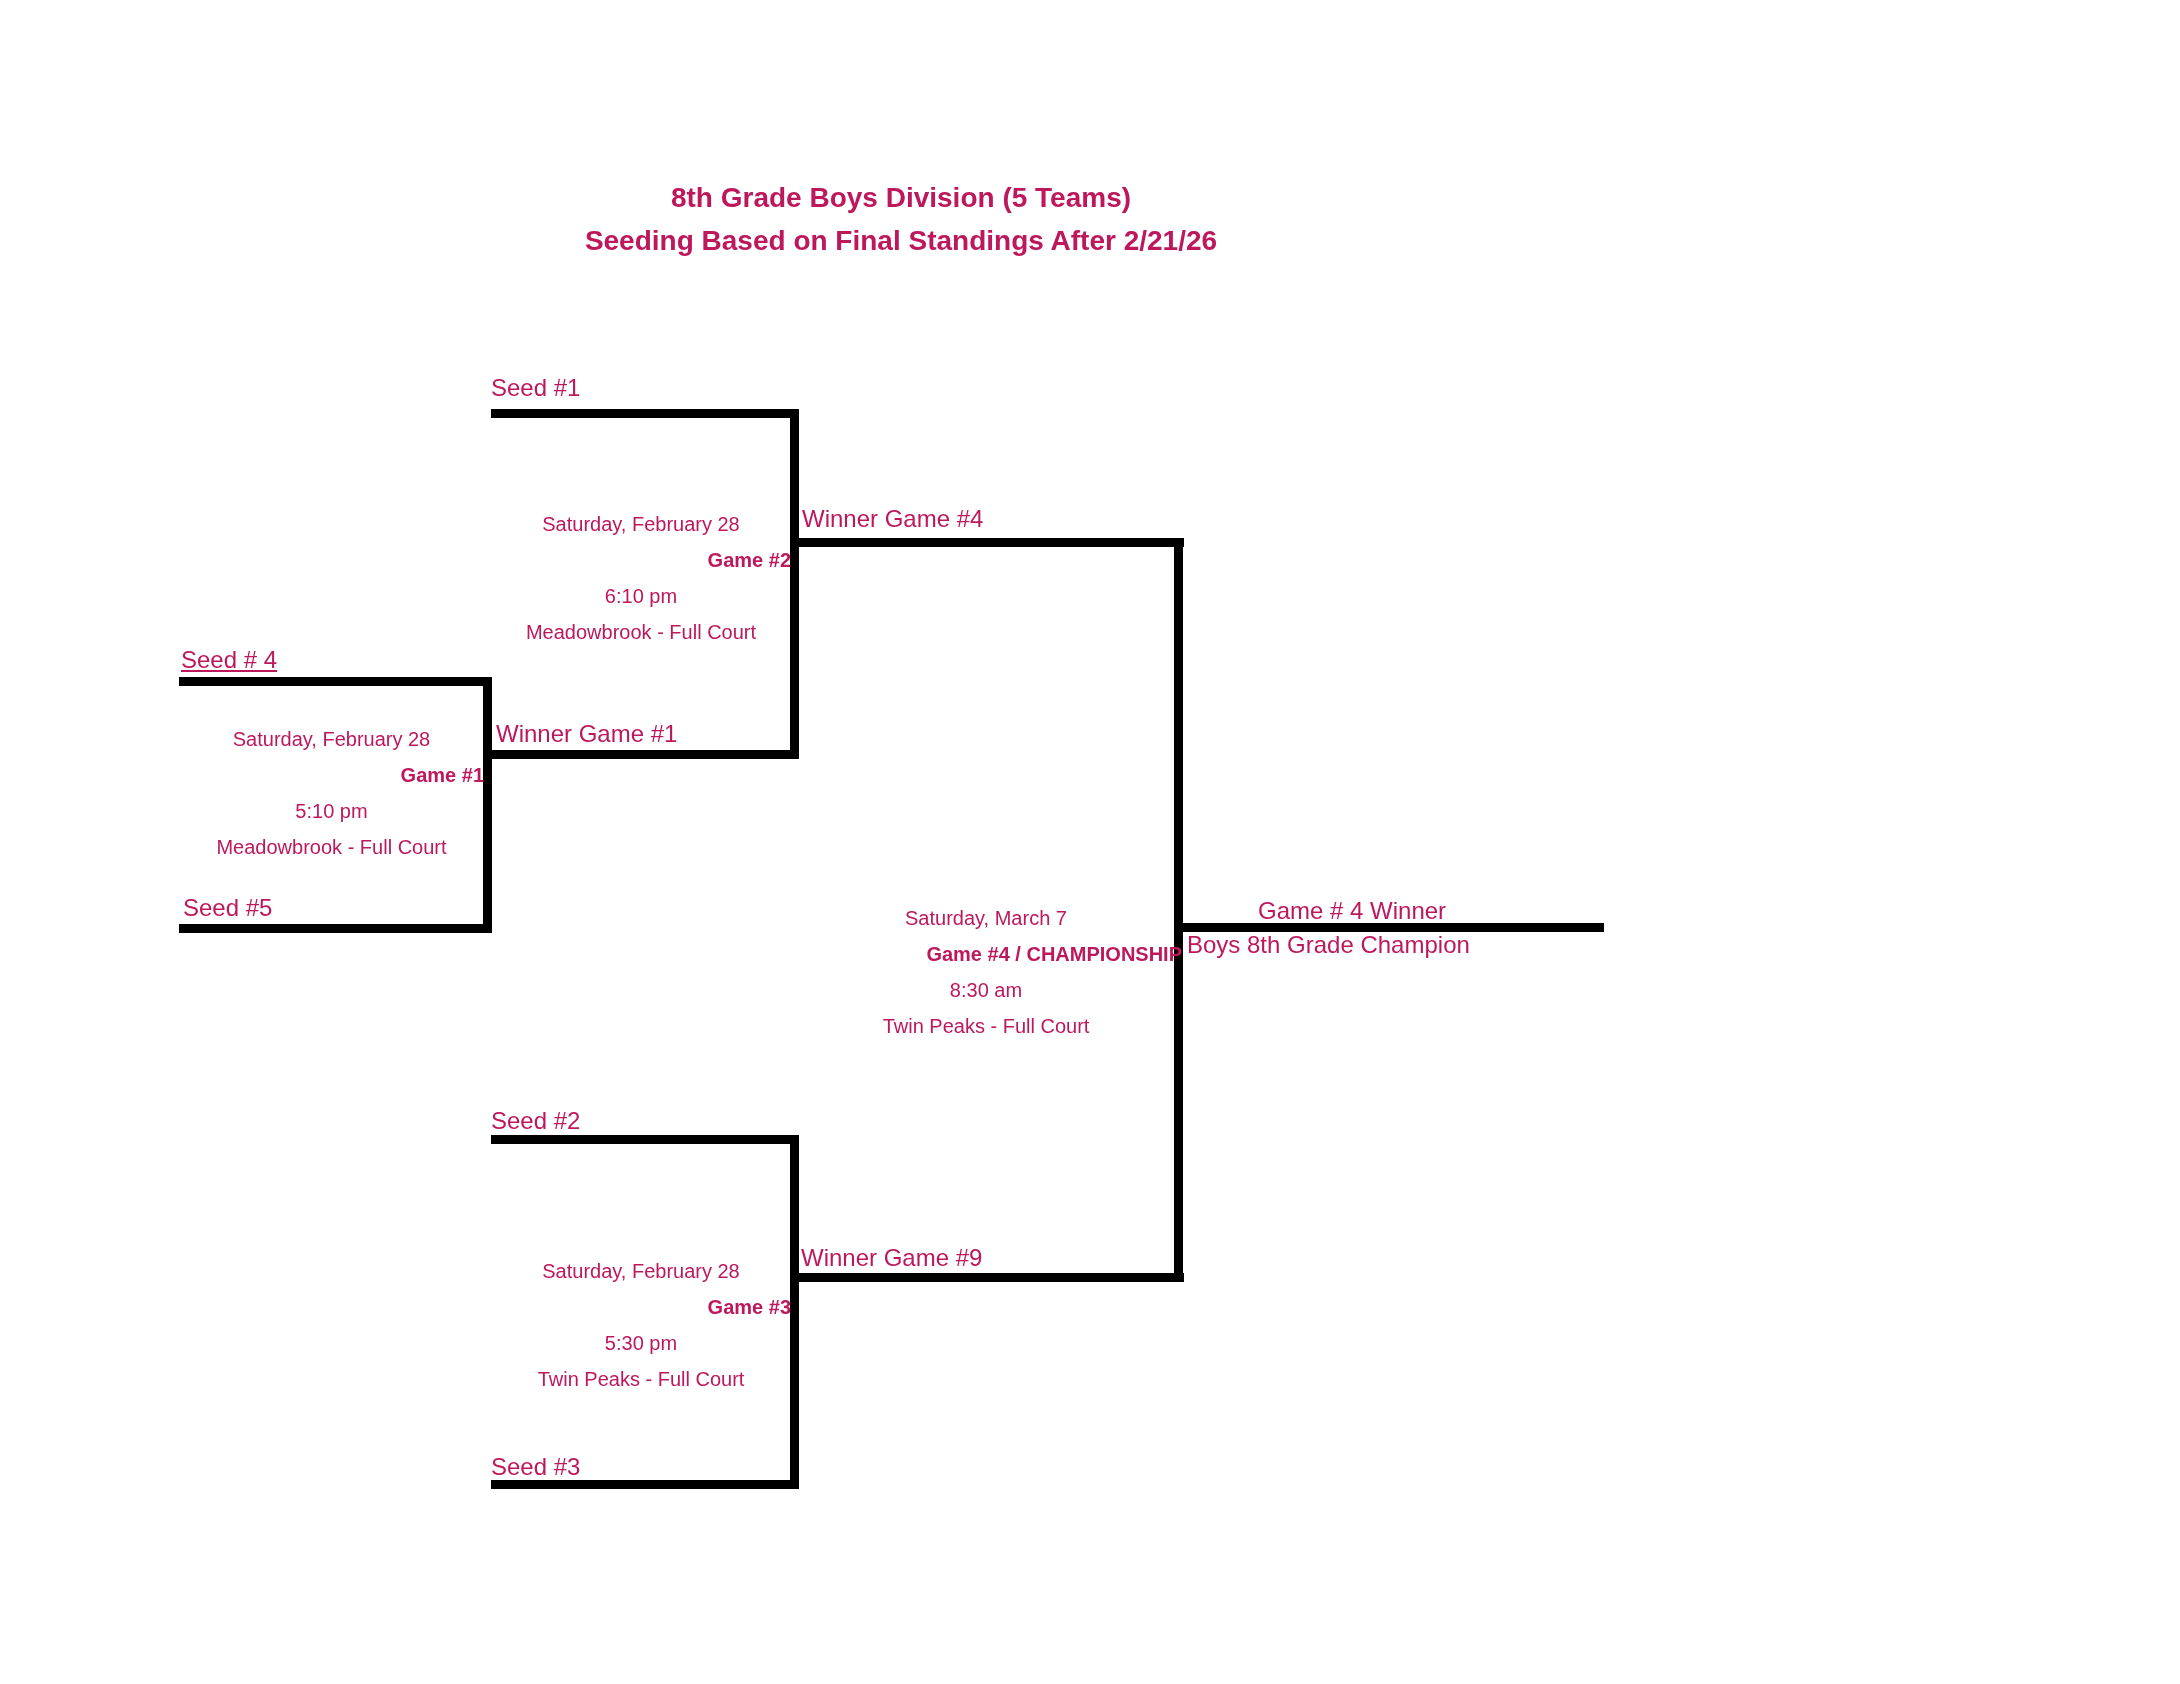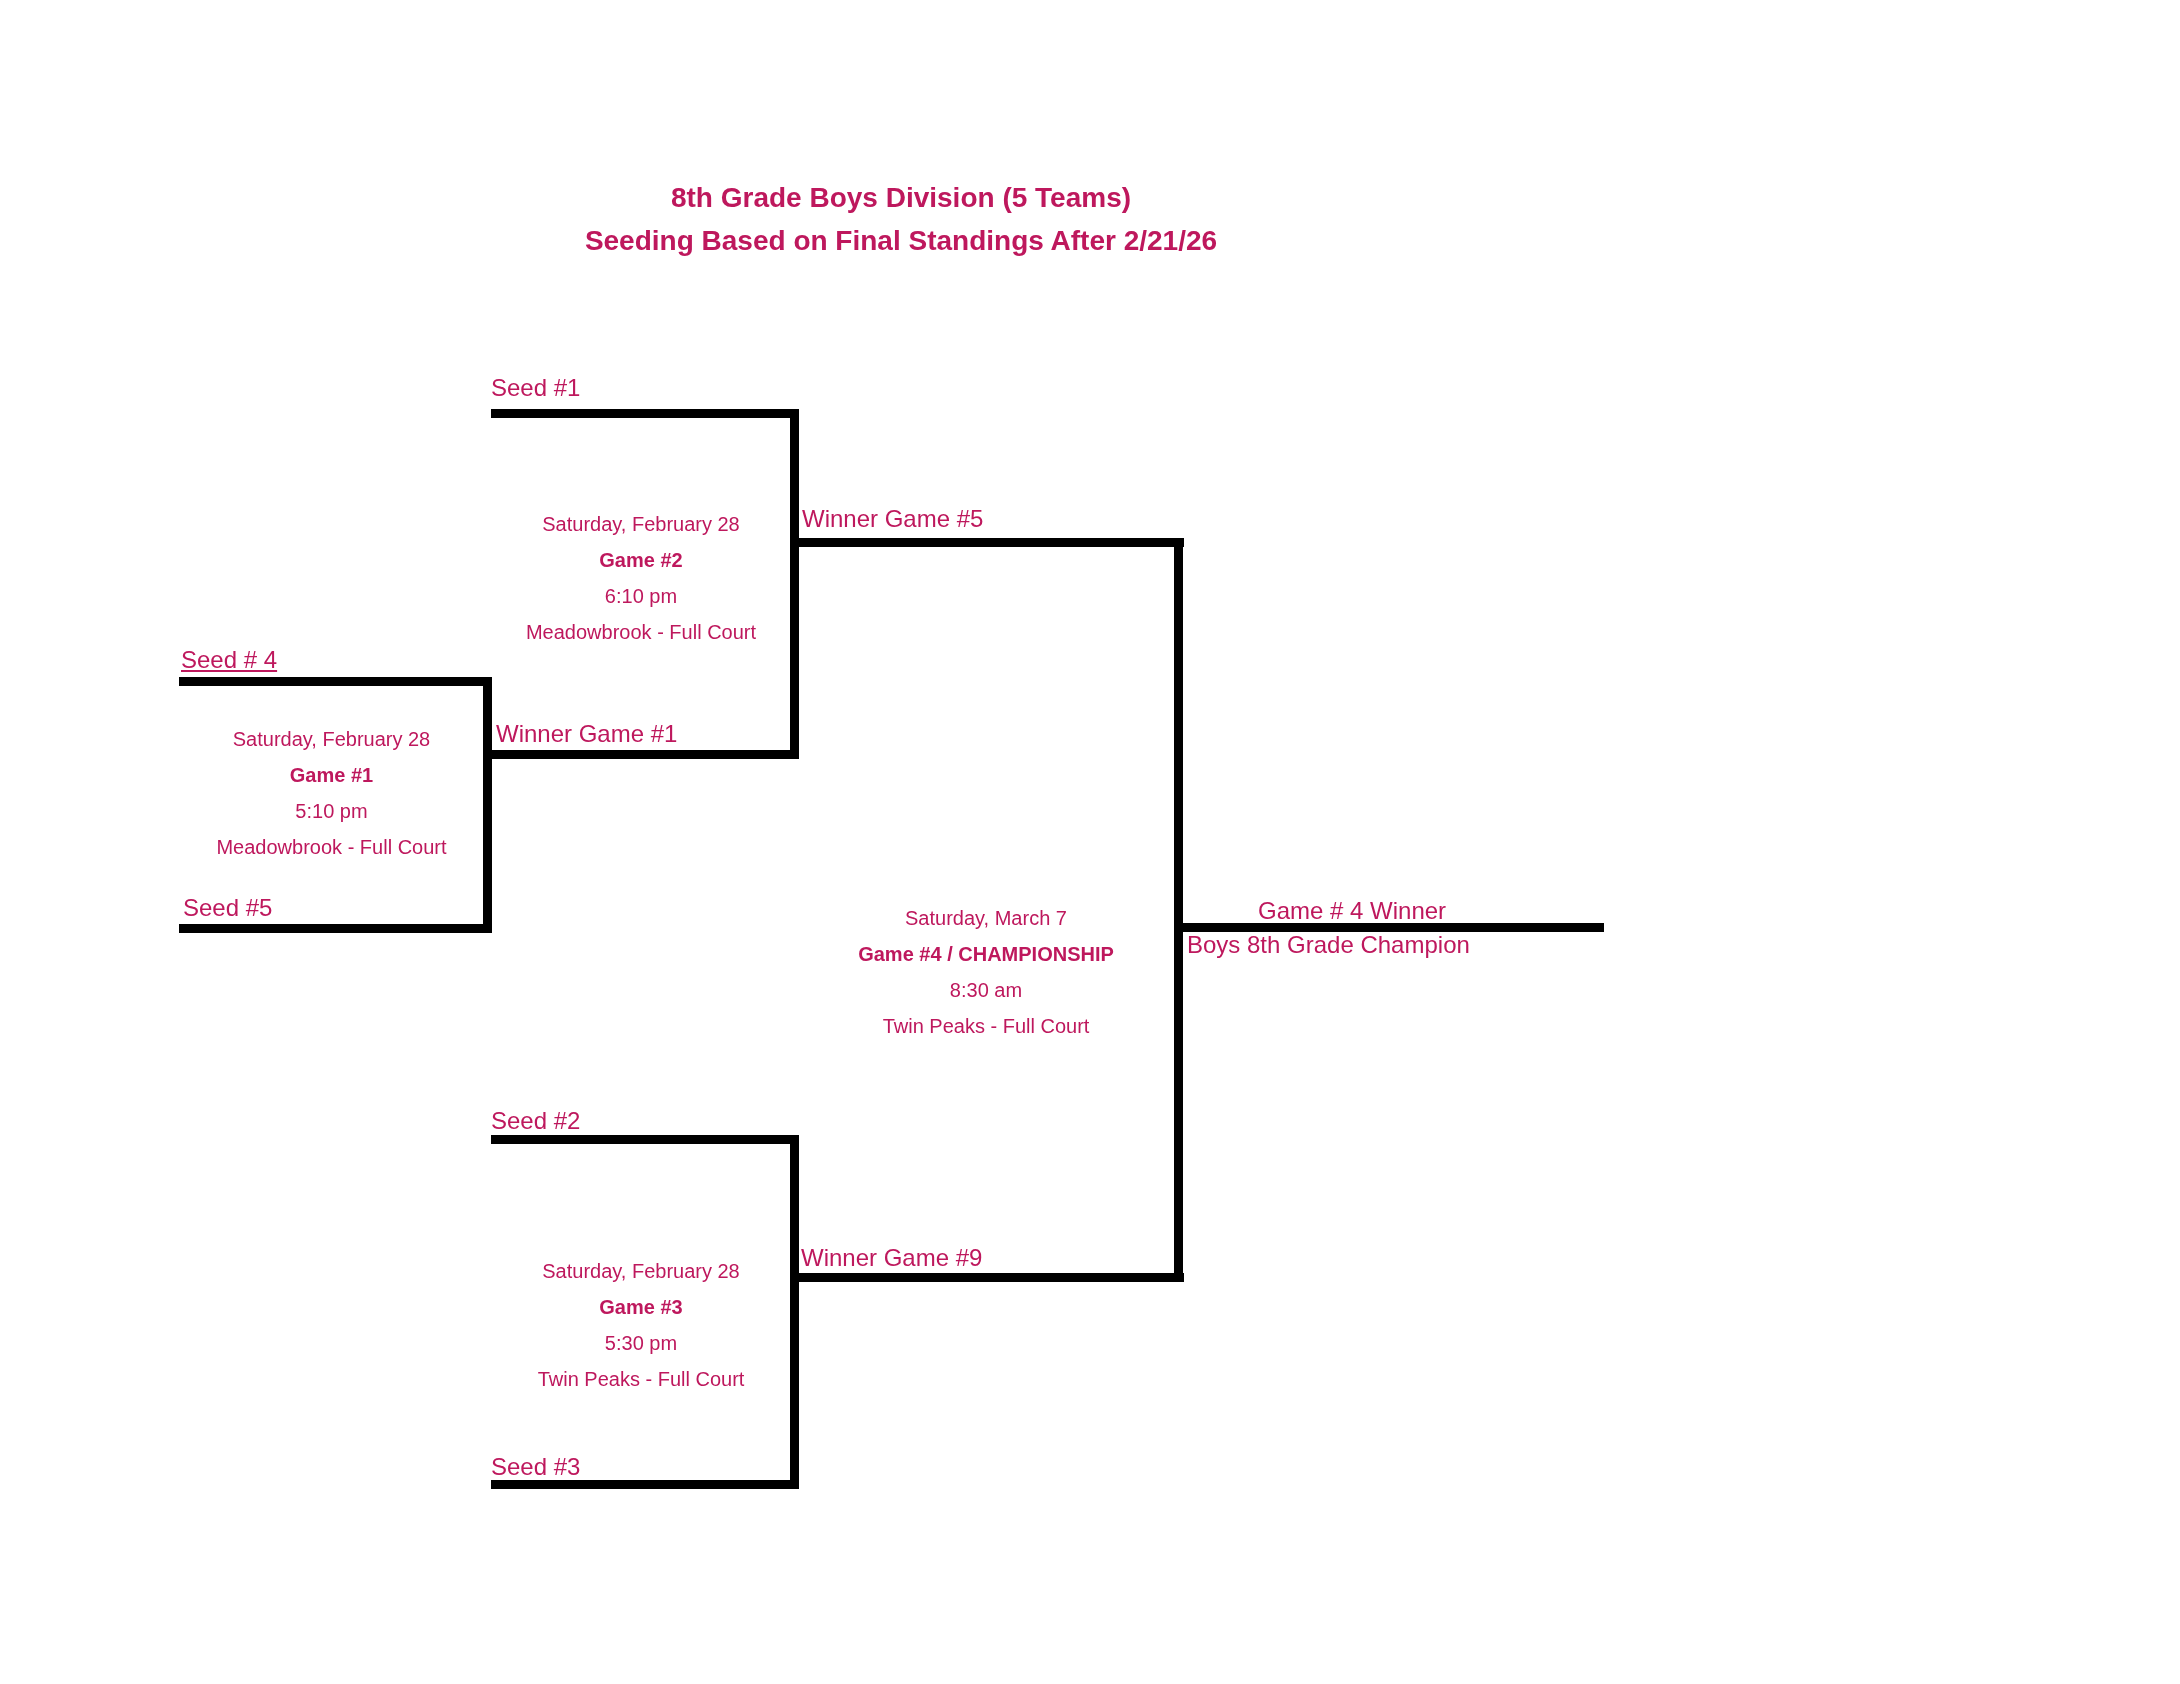--- a/index.html
+++ b/index.html
@@ -33,21 +33,21 @@
     line-height: 34px;
     white-space: nowrap;
   }
   .game-block {
     position: absolute;
     text-align: center;
     font-size: 20px;
     line-height: 36px;
     white-space: nowrap;
   }
-  .game-block .bold { font-weight: bold; }
+  .game-block .bold { font-weight: bold; text-align: right; }
   .hline, .vline {
     position: absolute;
     background: #000000;
   }
   
   #ln-game2-top      { left: 491px;  top: 409px;  width: 308px; height: 9.4px; }
   #ln-game2-vert     { left: 790px;  top: 409px;  width: 9.4px;  height: 350px; }
   #ln-winner-game2   { left: 790px;  top: 538px;  width: 394px; height: 9.4px; }
   #ln-champ-vert     { left: 1174px; top: 538px;  width: 9.4px;  height: 743px; }
   #ln-game1-top      { left: 179px;  top: 677px;  width: 313px; height: 9.4px; }
@@ -99,21 +99,21 @@
   <div class="vline" id="ln-game3-vert" style="background: rgb(0, 0, 0);"></div>
   <div class="hline" id="ln-winner-game3" style="background: rgb(0, 0, 0);"></div>
   <div class="hline" id="ln-game3-bottom" style="background: rgb(0, 0, 0);"></div>
 
   <div class="label" id="lbl-seed1">Seed #1</div>
   <div class="label" id="lbl-seed4">Seed # 4</div>
   <div class="label" id="lbl-seed5">Seed #5</div>
   <div class="label" id="lbl-seed2">Seed #2</div>
   <div class="label" id="lbl-seed3">Seed #3</div>
   <div class="label" id="lbl-winner-game1">Winner Game #1</div>
-  <div class="label" id="lbl-winner-game2">Winner Game #5</div>
+  <div class="label" id="lbl-winner-game2">Winner Game #4</div>
   <div class="label" id="lbl-winner-game3">Winner Game #9</div>
   <div class="label" id="lbl-game4-winner">Game # 4 Winner</div>
   <div class="label" id="lbl-champion">Boys 8th Grade Champion</div>
 
   <div class="game-block" id="blk-game2">
     <div>Saturday, February 28</div>
     <div class="bold">Game #2</div>
     <div>6:10 pm</div>
     <div>Meadowbrook - Full Court</div>
   </div>

